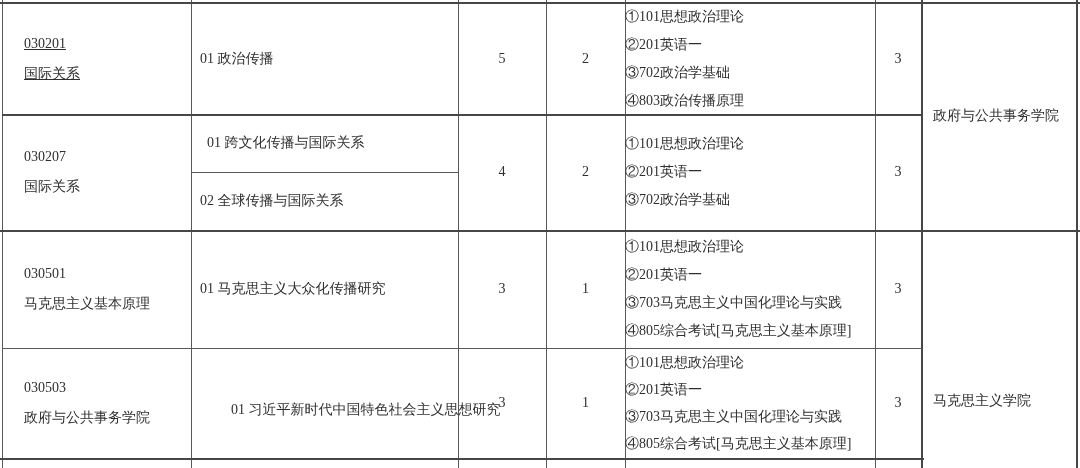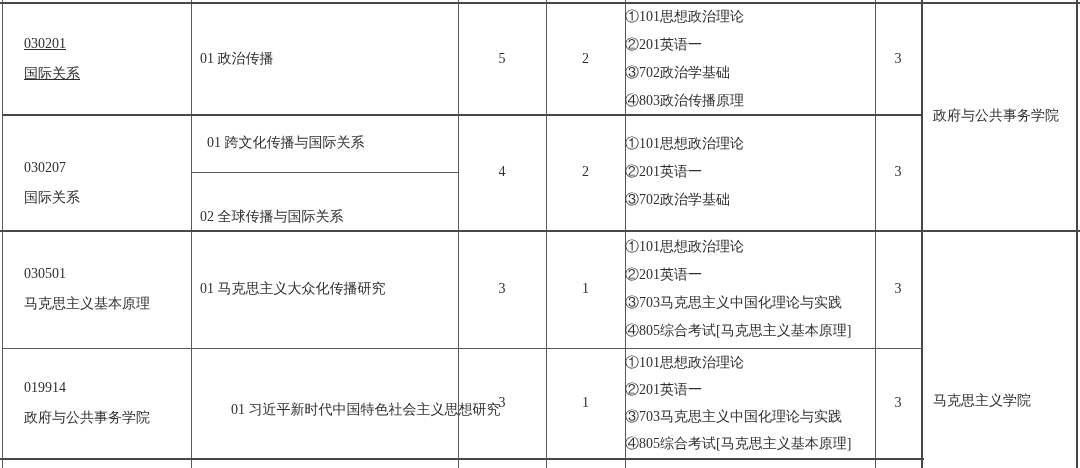--- a/index.html
+++ b/index.html
@@ -64,28 +64,28 @@
     <div>④803政治传播原理</div>
   </div>
   <div class="cell center" style="left:875px;top:2px;width:46px;height:113px;">
     <div>3</div>
   </div>
 
   <div class="cell left college-a" style="left:923px;top:2px;width:153px;height:228px;">
     <div>政府与公共事务学院</div>
   </div>
 
-  <div class="cell left code-cell" style="left:2px;top:114px;width:189px;height:116px;margin-top:11px;">
+  <div class="cell left code-cell" style="left:2px;top:114px;width:189px;height:116px;">
     <div>030207</div>
     <div>国际关系</div>
   </div>
   <div class="cell left dir-cell" style="left:191px;top:114px;width:267px;height:58px;margin-left:7px;">
     <div>01 跨文化传播与国际关系</div>
   </div>
-  <div class="cell left dir-cell" style="left:191px;top:188px;width:267px;height:58px;text-align:right;">
+  <div class="cell left dir-cell" style="left:191px;top:172px;width:267px;height:58px;text-align:right;">
     <div>02 全球传播与国际关系</div>
   </div>
   <div class="cell center" style="left:458px;top:114px;width:88px;height:116px;">
     <div>4</div>
   </div>
   <div class="cell center" style="left:546px;top:114px;width:79px;height:116px;">
     <div>2</div>
   </div>
   <div class="cell left exam-cell" style="left:625px;top:114px;width:250px;height:116px;">
     <div>①101思想政治理论</div>
@@ -117,21 +117,21 @@
   </div>
   <div class="cell center" style="left:875px;top:230px;width:46px;height:118px;">
     <div>3</div>
   </div>
 
   <div class="cell left college-b" style="left:923px;top:230px;width:153px;height:238px;">
     <div>马克思主义学院</div>
   </div>
 
   <div class="cell left code-cell" style="left:2px;top:348px;width:189px;height:110px;">
-    <div>019914</div>
+    <div>030503</div>
     <div>政府与公共事务学院</div>
   </div>
   <div class="cell left dir-cell" style="left:191px;top:348px;width:267px;height:124px;padding-left:40px;">
     <div>01 习近平新时代中国特色社会主义思想研究</div>
   </div>
   <div class="cell center" style="left:458px;top:348px;width:88px;height:110px;">
     <div>3</div>
   </div>
   <div class="cell center" style="left:546px;top:348px;width:79px;height:110px;">
     <div>1</div>

